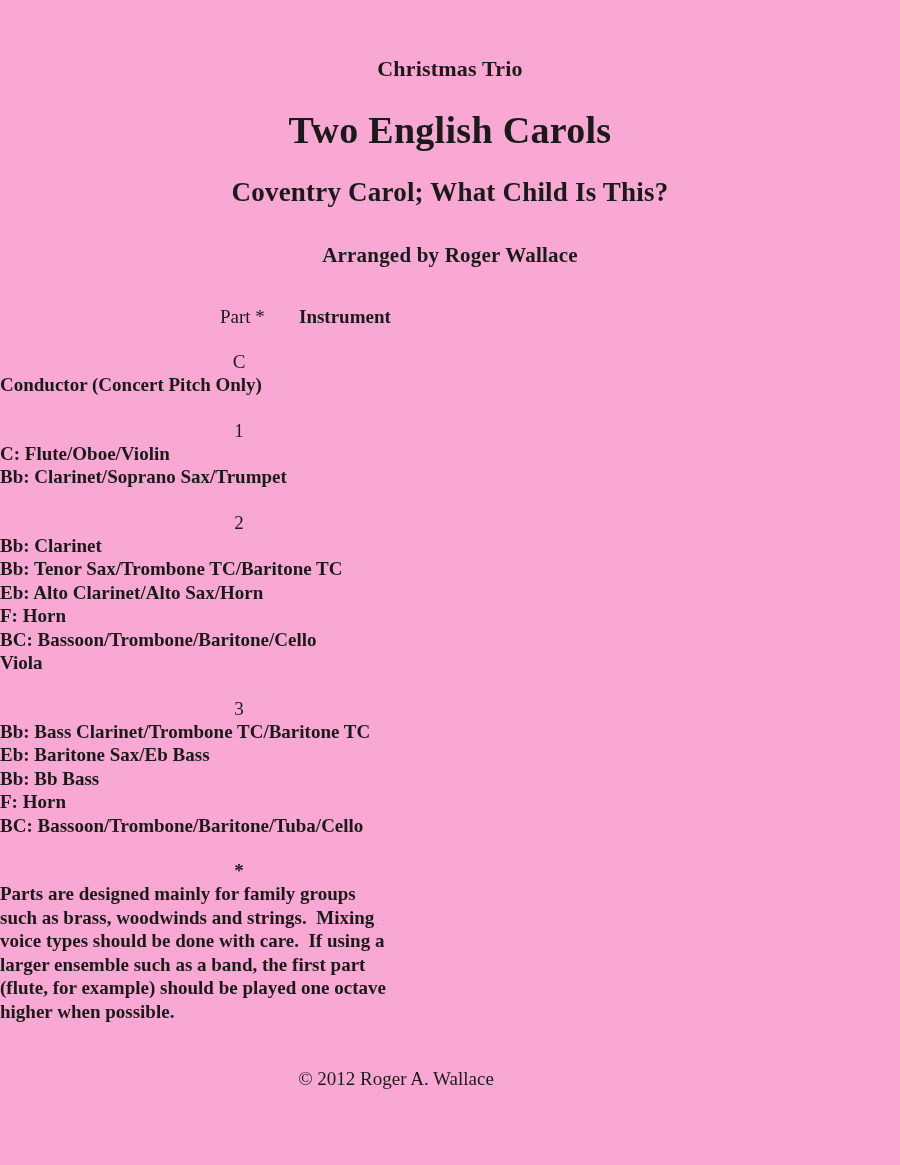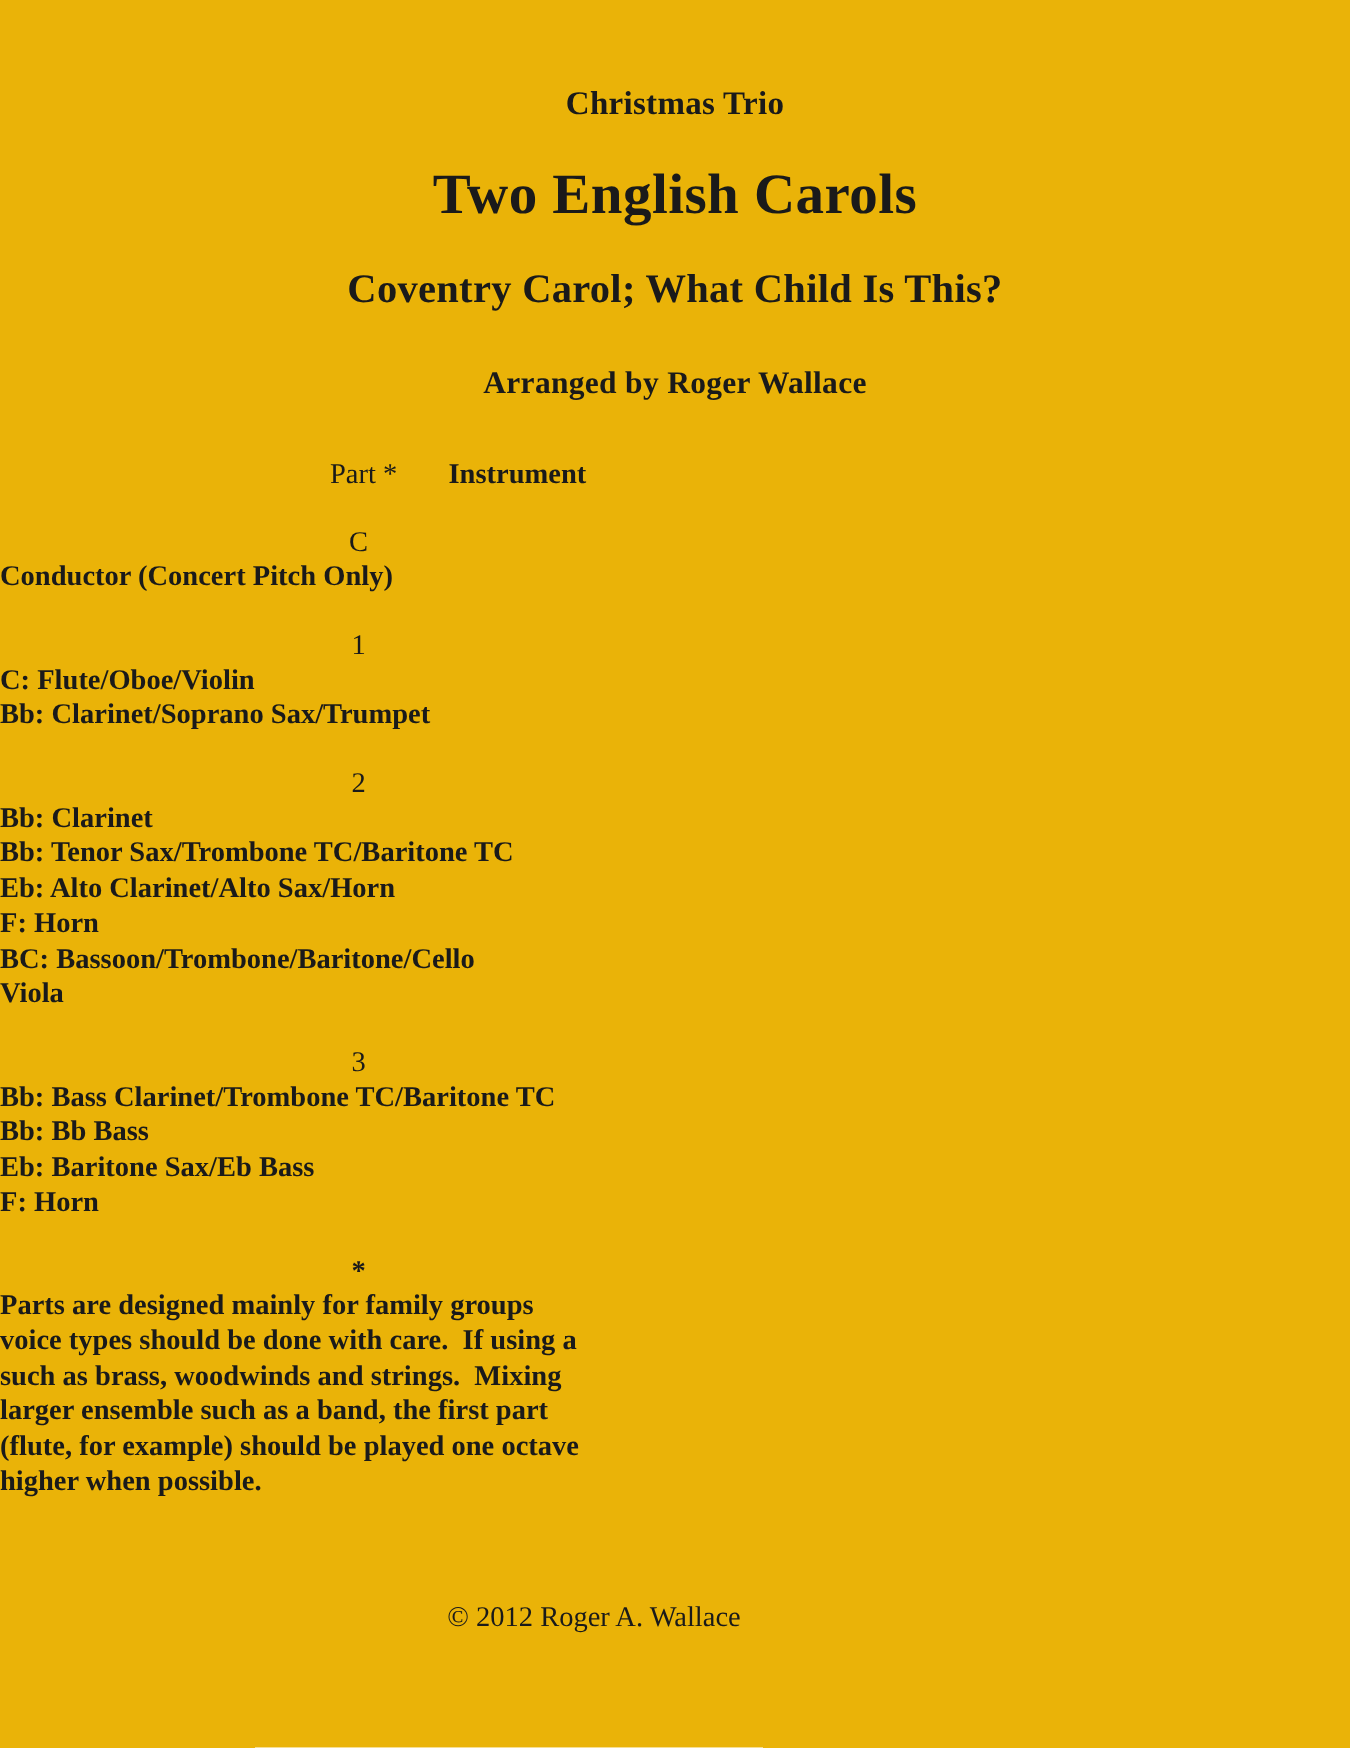--- a/index.html
+++ b/index.html
@@ -4,21 +4,21 @@
 <style>
   html, body {
     margin: 0;
     padding: 0;
     background: #ffffff;
   }
   .page {
     position: relative;
     width: 900px;
     height: 1165px;
-    background: #eab308;
+    background: #f9a8d4;
     font-family: "Liberation Serif", "DejaVu Serif", serif;
     color: #1a1a1a;
     overflow: hidden;
   }
 
   
   .headings {
     position: absolute;
     left: 0;
     top: 0;
@@ -179,32 +179,33 @@
         <span class="inst-line">F: Horn</span>
         <span class="inst-line">BC: Bassoon/Trombone/Baritone/Cello</span>
         <span class="inst-line">Viola</span>
       </span>
     </div>
 
     <div class="row">
       <span class="col-part">3</span>
       <span class="col-instrument">
         <span class="inst-line">Bb: Bass Clarinet/Trombone TC/Baritone TC</span>
+        <span class="inst-line">Eb: Baritone Sax/Eb Bass</span>
         <span class="inst-line">Bb: Bb Bass</span>
-        <span class="inst-line">Eb: Baritone Sax/Eb Bass</span>
         <span class="inst-line">F: Horn</span>
+        <span class="inst-line">BC: Bassoon/Trombone/Baritone/Tuba/Cello</span>
       </span>
     </div>
 
     <div class="row footnote-row">
       <span class="footnote-mark">*</span>
       <span class="footnote-body">
         <span class="fn-line">Parts are designed mainly for family groups</span>
+        <span class="fn-line">such as brass, woodwinds and strings.  Mixing</span>
         <span class="fn-line">voice types should be done with care.  If using a</span>
-        <span class="fn-line">such as brass, woodwinds and strings.  Mixing</span>
         <span class="fn-line">larger ensemble such as a band, the first part</span>
         <span class="fn-line">(flute, for example) should be played one octave</span>
         <span class="fn-line">higher when possible.</span>
       </span>
     </div>
 
   </div>
 
   <div class="copyright">© 2012 Roger A. Wallace</div>
 

